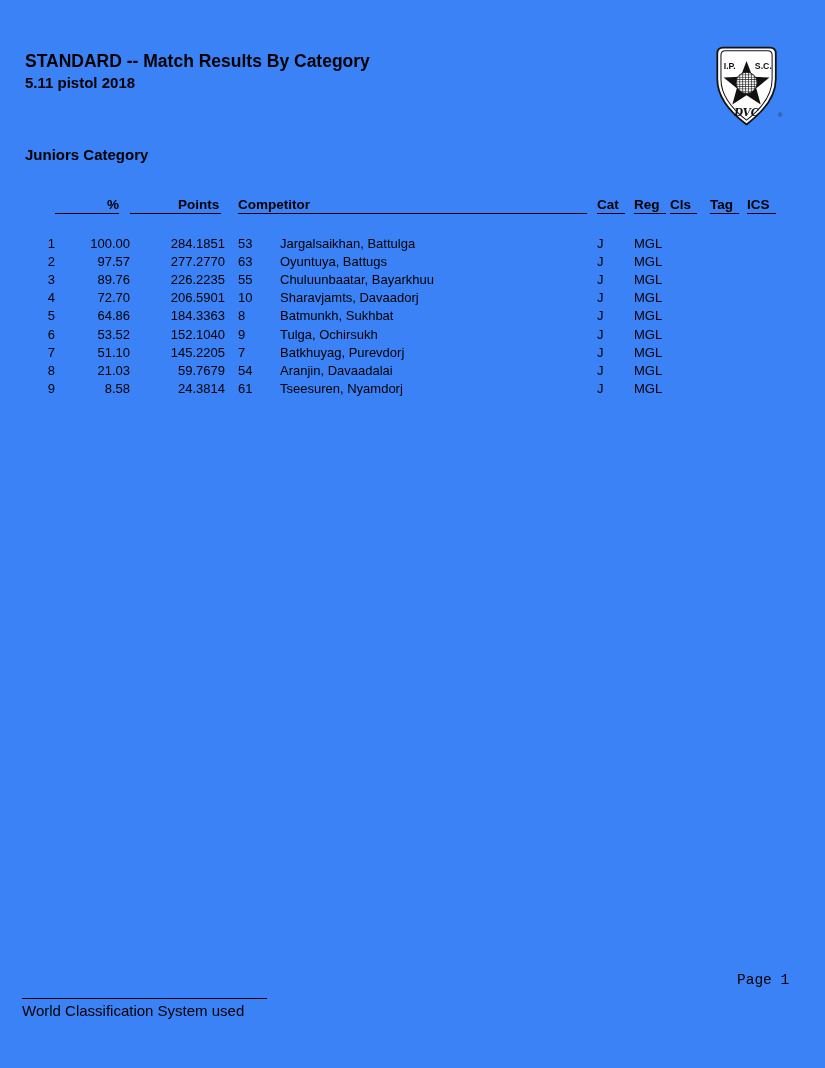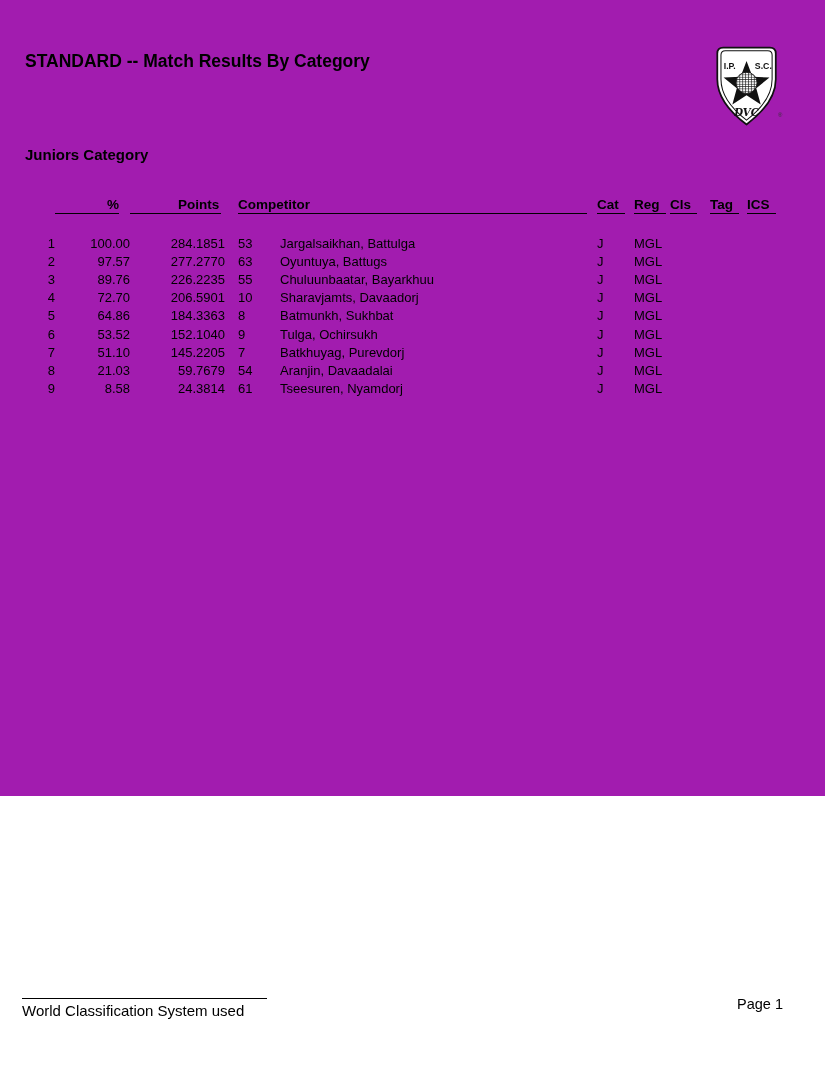--- a/index.html
+++ b/index.html
@@ -4,21 +4,21 @@
 <style>
   * { box-sizing: border-box; }
   html, body { margin: 0; padding: 0; background: #fff; }
   body {
     width: 825px; height: 1068px;
     font-family: "Liberation Sans", sans-serif;
     color: #000;
     position: relative;
     overflow: hidden;
   }
-  .page { position: relative; width: 825px; height: 796px; background: #a21caf; }
+  .page { position: relative; width: 825px; height: 1068px; background: #3b82f6; }
 
   
   .doc-header { position: absolute; left: 25px; top: 50px; }
   .doc-title   { font-size: 17.5px; font-weight: bold; line-height: 22px; white-space: nowrap; }
   .doc-subtitle{ font-size: 15px;   font-weight: bold; line-height: 21px; white-space: nowrap; }
   .doc-printed { font-size: 15px;   line-height: 21px; white-space: nowrap; }
 
   
   .logo { position: absolute; left: 710px; top: 44px; width: 76px; height: 82px; }
 
@@ -46,29 +46,30 @@
   th.h-side { padding-left: 2px; }
   th.h-side .hu { padding-right: 6px; margin-top: 17px; }
 
   td.c-rank, td.c-percent, td.c-points { text-align: right; }
   td.c-num, td.c-name { padding-left: 13px; }
   td.c-cat, td.c-reg, td.c-cls, td.c-tag, td.c-ics { padding-left: 2px; }
 
   
   .footer-rule { position: absolute; left: 22px; top: 998px; width: 245px; border-top: 1.5px solid #000; }
   .footer-note { position: absolute; left: 22px; top: 1002px; font-size: 15px; }
-  .page-number { position: absolute; left: 737px; top: 996px; font-size: 14.5px; }
+  .page-number { position: absolute; left: 737px; top: 972px; font-size: 14.5px; font-family: Liberation Mono, monospace; }
 </style>
 </head>
 <body>
 
 <div class="page">
 
   <div class="doc-header">
     <div class="doc-title">STANDARD -- Match Results By Category</div>
+    <div class="doc-subtitle">5.11 pistol 2018</div>
   </div>
 
   <div class="logo">
     <svg width="76" height="82" viewBox="0 0 104 112" xmlns="http://www.w3.org/2000/svg">
       <defs>
         <pattern id="globegrid" width="4" height="3.2" patternUnits="userSpaceOnUse">
           <path d="M0 0.5 H4 M0.5 0 V3.2" stroke="#111" stroke-width="0.9" fill="none"></path>
         </pattern>
       </defs>
 

